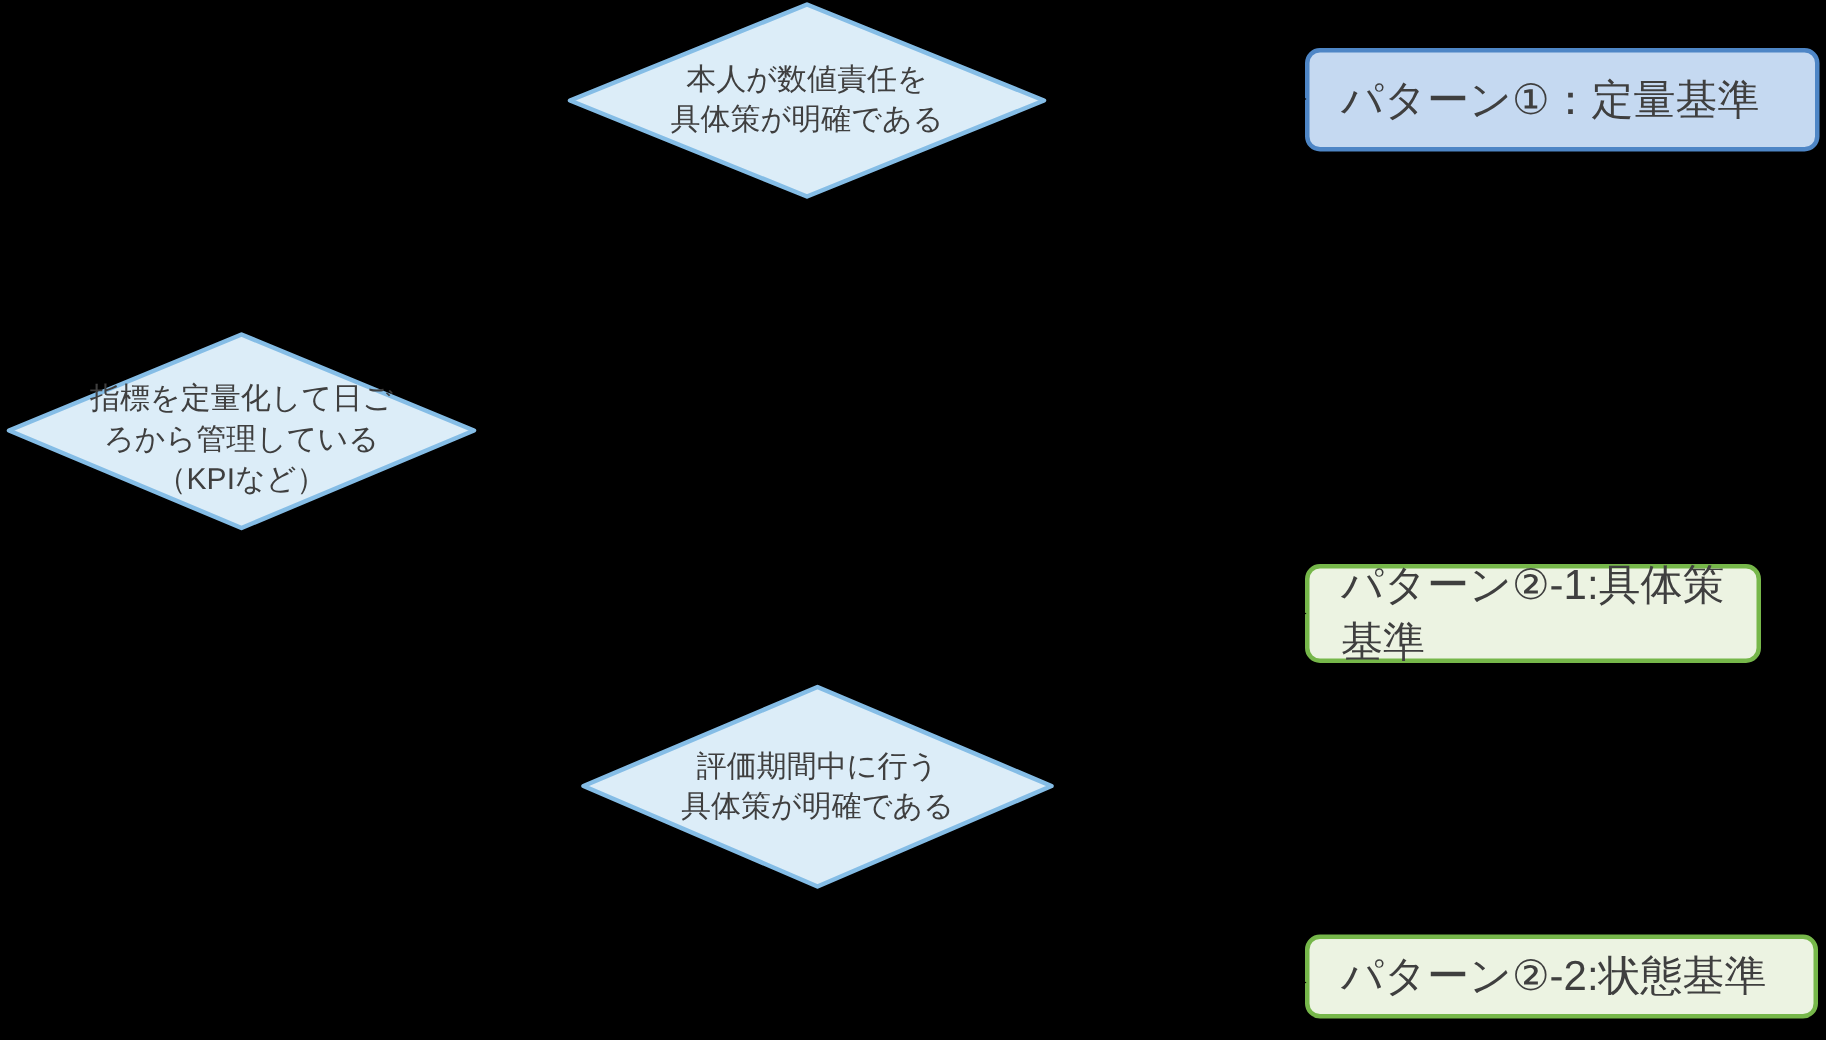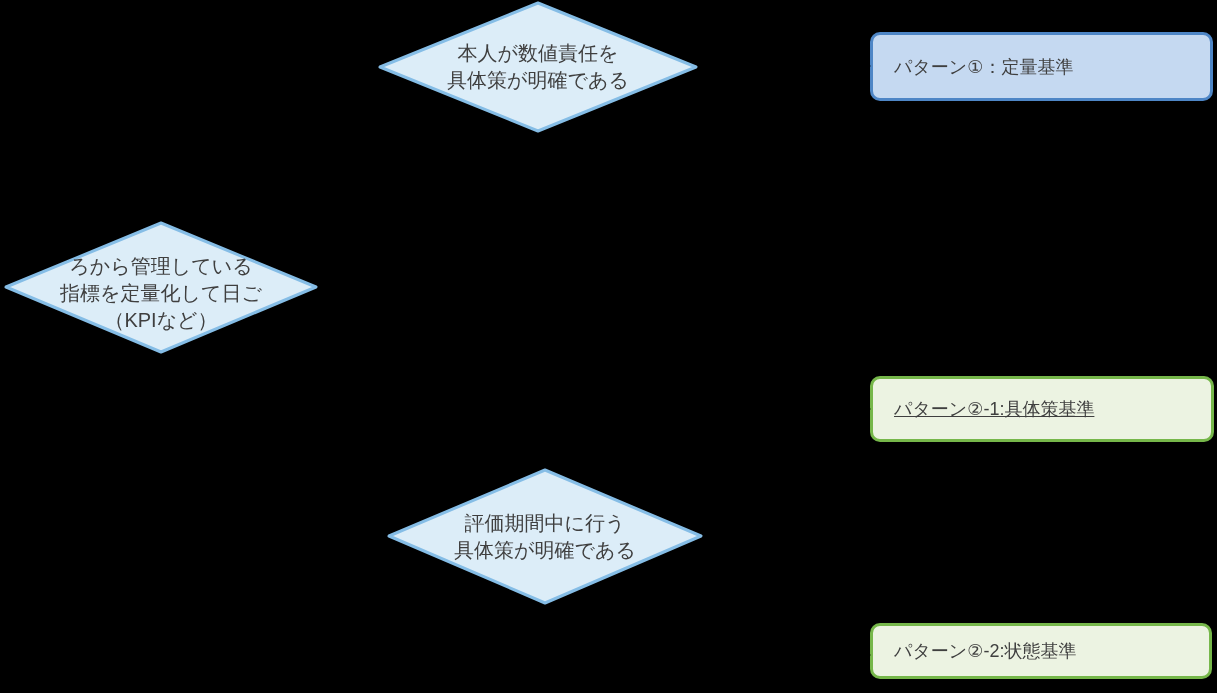--- a/index.html
+++ b/index.html
@@ -35,43 +35,43 @@
     font-size:20px; line-height:27px;
     text-align:center; color:var(--text);
   }
   #decision-kpi .label { padding-top:12px; }
 
   
   .pattern-box {
     position:absolute;
     display:flex; align-items:center;
     padding-left:21px;
-    font-size:18px; color:var(--text);
+    font-size:28px; color:var(--text);
     border-radius:10px;
     border:3px solid;
   }
   .pattern-box.blue  { background:var(--pattern-blue-fill);  border-color:var(--pattern-blue-stroke); }
   .pattern-box.green { background:var(--pattern-green-fill); border-color:var(--pattern-green-stroke); }
 
   
   .arrowhead {
     position:absolute; width:0; height:0;
     border-top:7px solid transparent;
     border-bottom:7px solid transparent;
     border-left:12px solid var(--connector);
     z-index:5;
   }
 
   
   #decision-responsibility { left:378px; top:1px;   width:320px; height:132px; }
   #decision-kpi            { left:4px;   top:221px; width:314px; height:133px; }
-  #decision-actions        { left:387px; top:468px; width:316px; height:137px; }
+  #decision-actions        { left:387px; top:456px; width:316px; height:137px; }
 
   #pattern-1   { left:870px; top:32px;  width:343px; height:69px; }
-  #pattern-2-1 { left:870px; top:376px; width:344px; height:66px;text-decoration:underline; }
+  #pattern-2-1 { left:870px; top:376px; width:304px; height:66px; }
   #pattern-2-2 { left:870px; top:623px; width:342px; height:56px; }
 
   #arrow-1   { left:859px; top:59px;  }
   #arrow-2-1 { left:859px; top:402px; }
   #arrow-2-2 { left:859px; top:648px; }
 </style>
 </head>
 <body>
 
 <div class="canvas">
@@ -84,22 +84,22 @@
       <div>本人が数値責任を</div>
       <div>具体策が明確である</div>
     </div>
   </div>
 
   <div class="decision" id="decision-kpi">
     <svg width="314" height="133" viewBox="0 0 314 133">
       <polygon points="157,2 312,66 157,131 2,66"></polygon>
     </svg>
     <div class="label">
+      <div>指標を定量化して日ご</div>
       <div>ろから管理している</div>
-      <div>指標を定量化して日ご</div>
       <div>（KPIなど）</div>
     </div>
   </div>
 
   <div class="decision" id="decision-actions">
     <svg width="316" height="137" viewBox="0 0 316 137">
       <polygon points="158,2 314,68 158,135 2,68"></polygon>
     </svg>
     <div class="label">
       <div>評価期間中に行う</div>

